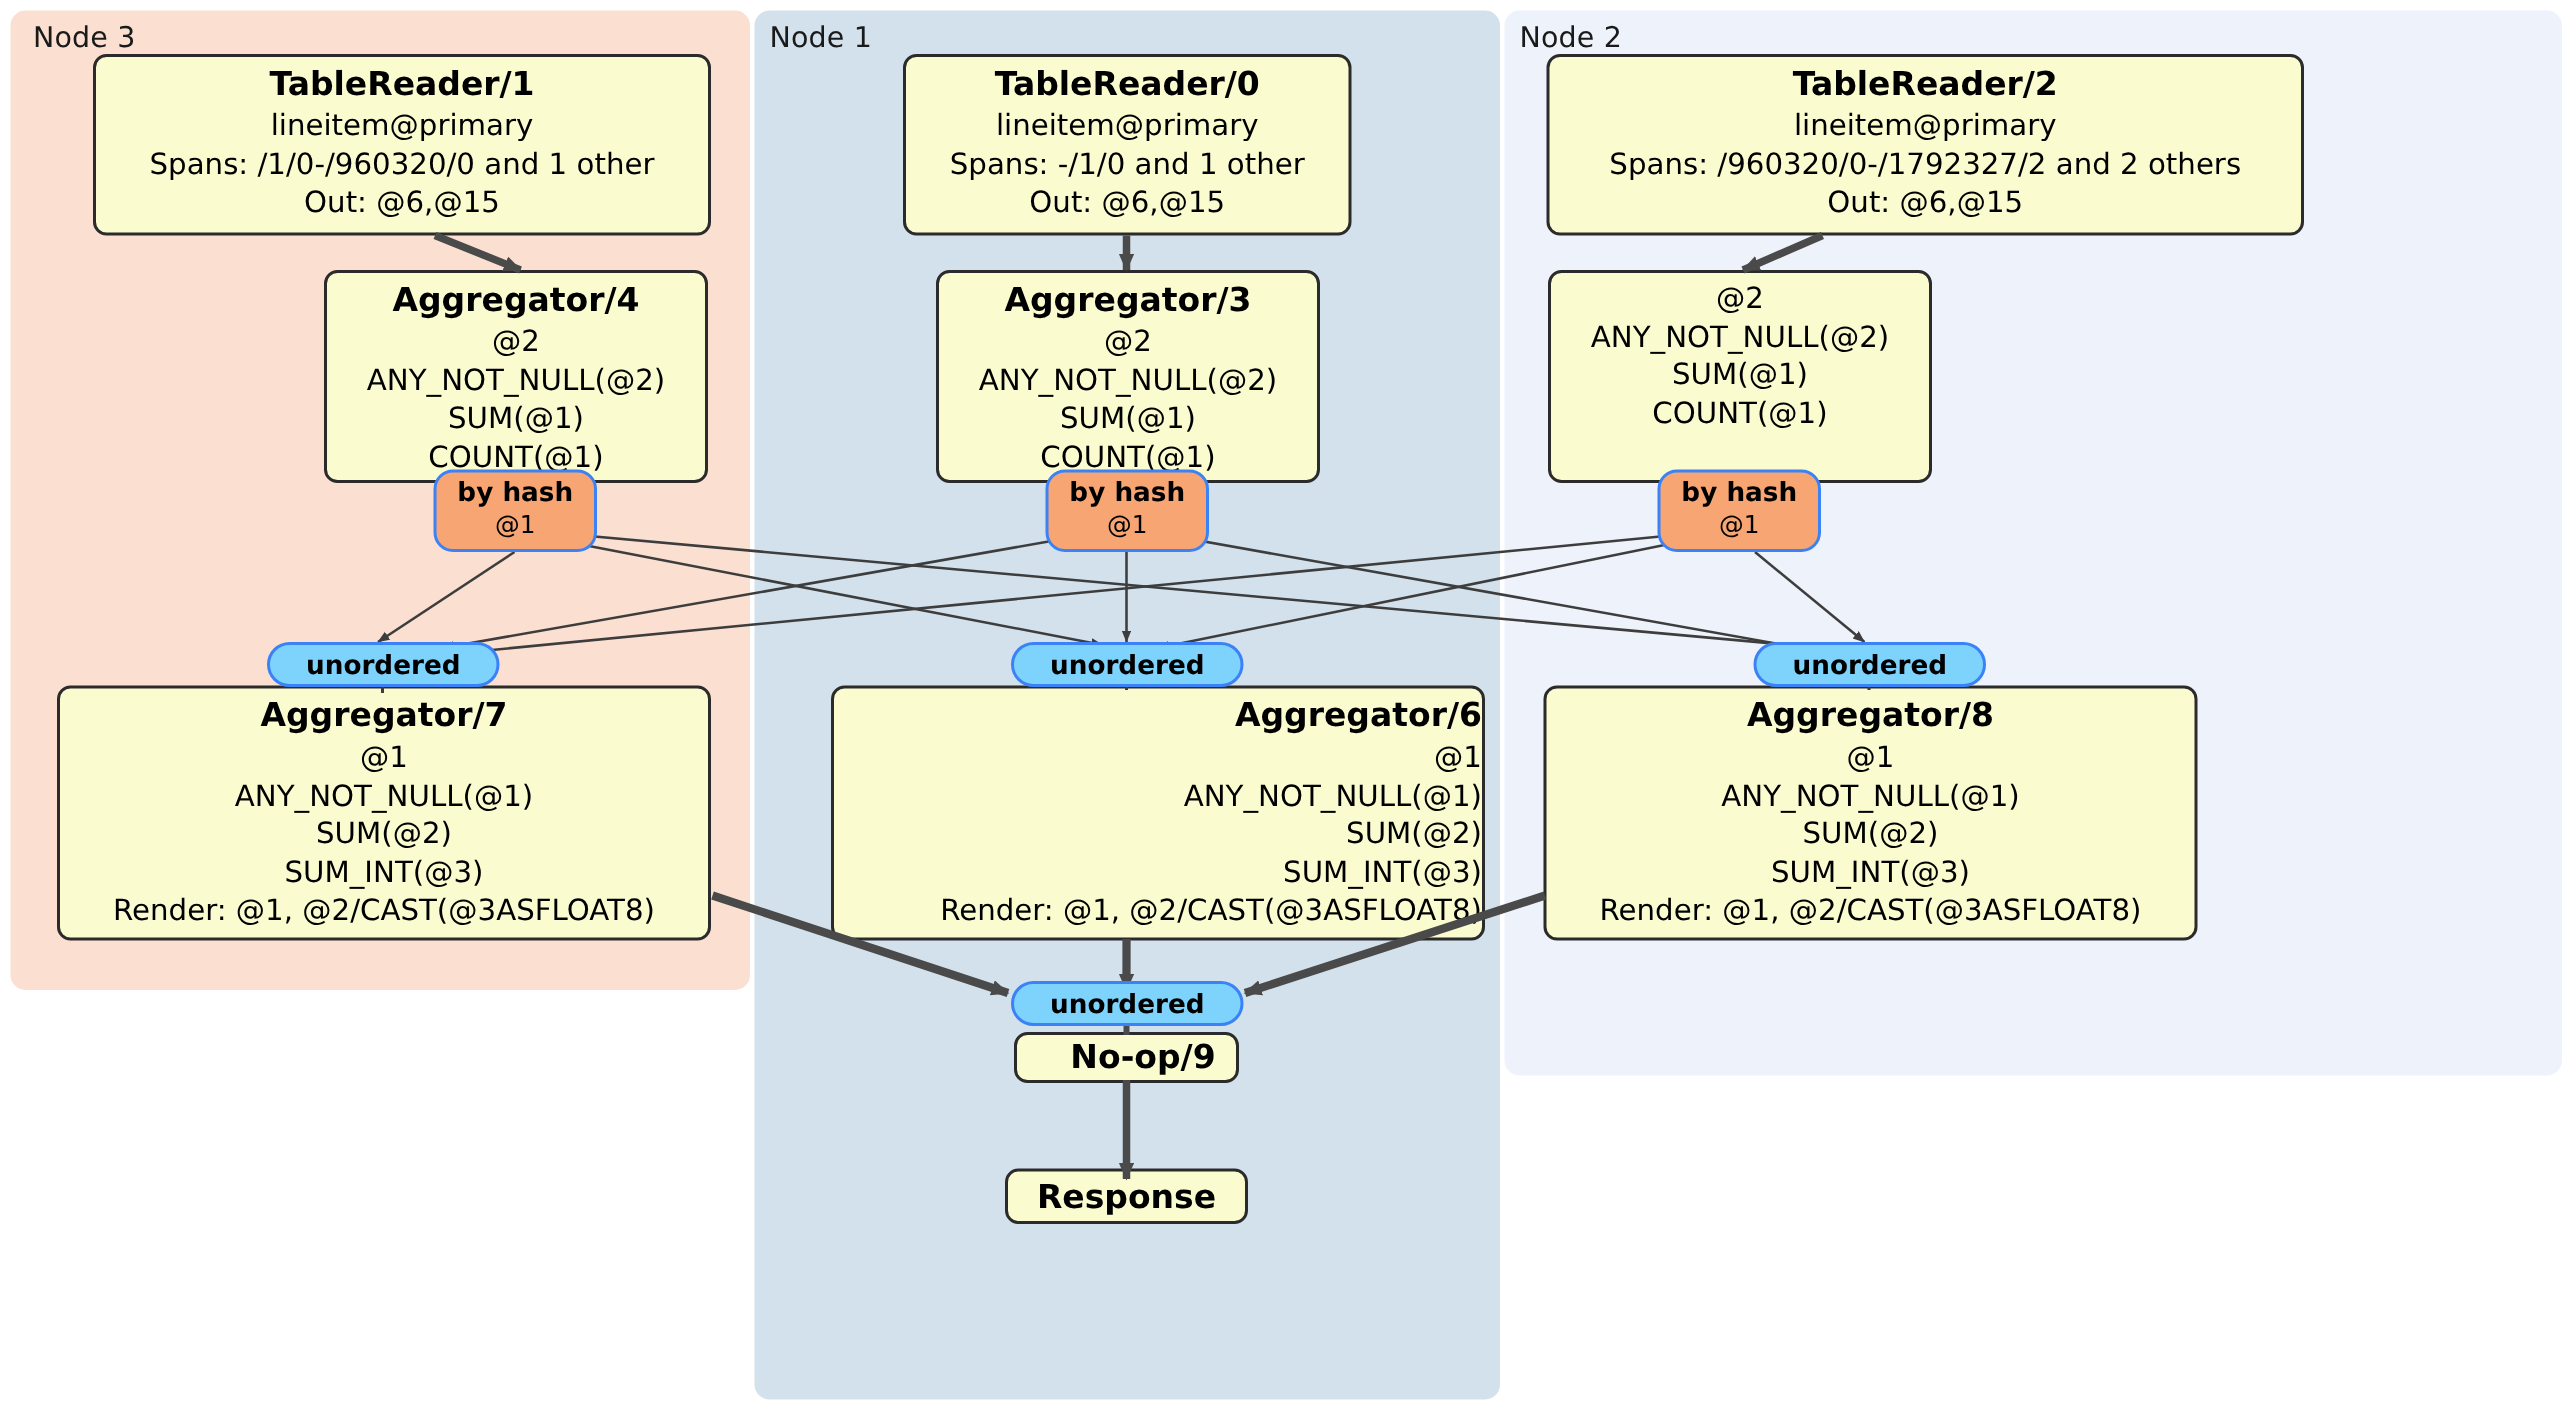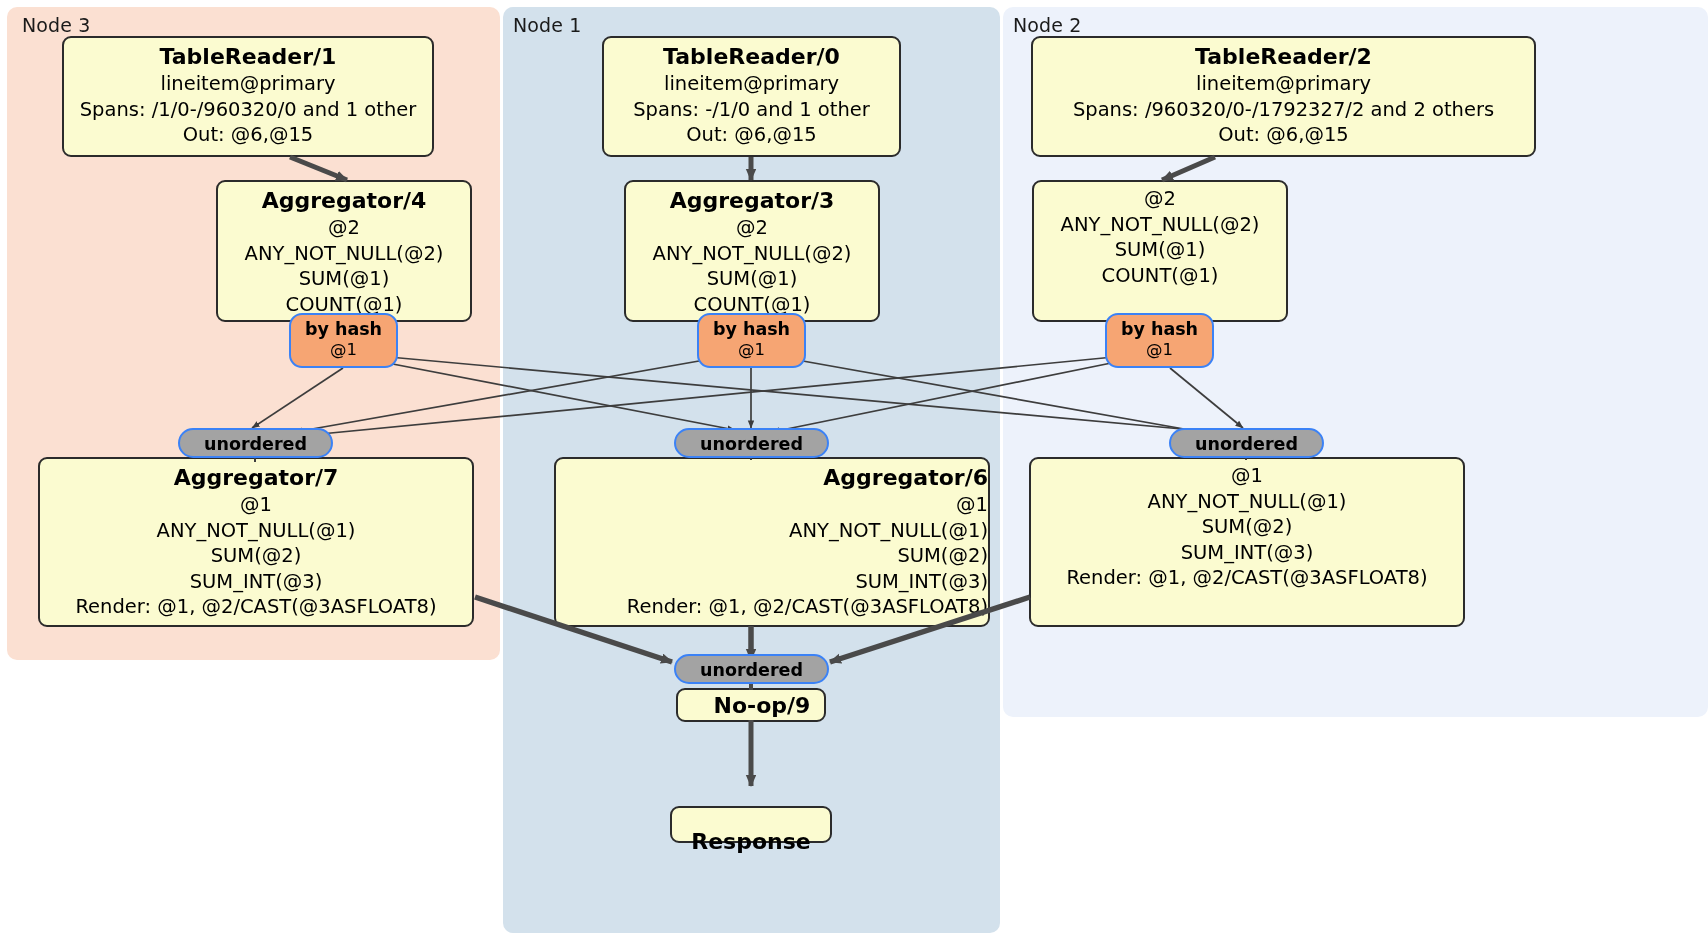--- a/index.html
+++ b/index.html
@@ -35,21 +35,21 @@
   .pill.hash{
     background:#f6a573;
     border-radius:13px;
     font-size:17.5px;
     line-height:21px;
     padding-top:4px;
   }
   .pill.hash .t{font-weight:bold;}
   .pill.hash .s{font-size:16.5px;line-height:20px;}
   .pill.unord{
-    background:#a3a3a3;
+    background:#7dd3fc;
     border-radius:16px;
     font-weight:bold;
     font-size:17.5px;
     line-height:28px;
   }
 
   svg.edges{position:absolute;left:0;top:0;width:1708px;height:940px;pointer-events:none;z-index:3;}
 </style>
 </head>
 <body>
@@ -96,21 +96,21 @@
 
     <path d="M475,597 L672,662" stroke="#4a4a4a" stroke-width="5.5" fill="none" marker-end="url(#ahThick)"></path>
     <path d="M751,626 L751,660" stroke="#4a4a4a" stroke-width="5.5" fill="none" marker-end="url(#ahThick)"></path>
     <path d="M1030,597 L830,662" stroke="#4a4a4a" stroke-width="5.5" fill="none" marker-end="url(#ahThick)"></path>
 
     <path d="M751,681 L751,690" stroke="#4a4a4a" stroke-width="4" fill="none"></path>
 
     <path d="M751,720 L751,786" stroke="#4a4a4a" stroke-width="5" fill="none" marker-end="url(#ahThick)"></path>
   </svg>
 
-  <div class="proc" style="left:62px;top:36px;width:372px;height:121px;">
+  <div class="proc" style="left:62px;top:36px;width:412px;height:121px;">
     <div class="ttl">TableReader/1</div>
     <div class="ln">lineitem@primary</div>
     <div class="ln">Spans: /1/0-/960320/0 and 1 other</div>
     <div class="ln">Out: @6,@15</div>
   </div>
 
   <div class="proc" style="left:602px;top:36px;width:299px;height:121px;">
     <div class="ttl">TableReader/0</div>
     <div class="ln">lineitem@primary</div>
     <div class="ln">Spans: -/1/0 and 1 other</div>
@@ -159,32 +159,33 @@
   <div class="proc" style="left:554px;top:457px;width:436px;height:170px;text-align:right;">
     <div class="ttl">Aggregator/6</div>
     <div class="ln">@1</div>
     <div class="ln">ANY_NOT_NULL(@1)</div>
     <div class="ln">SUM(@2)</div>
     <div class="ln">SUM_INT(@3)</div>
     <div class="ln">Render: @1, @2/CAST(@3ASFLOAT8)</div>
   </div>
 
   <div class="proc" style="left:1029px;top:457px;width:436px;height:170px;">
+    <div class="ttl">Aggregator/8</div>
     <div class="ln">@1</div>
     <div class="ln">ANY_NOT_NULL(@1)</div>
     <div class="ln">SUM(@2)</div>
     <div class="ln">SUM_INT(@3)</div>
     <div class="ln">Render: @1, @2/CAST(@3ASFLOAT8)</div>
   </div>
 
   <div class="proc" style="left:676px;top:688px;width:150px;height:34px;padding-top:0;padding-left:22px;">
     <div class="ttl" style="line-height:32px;">No-op/9</div>
   </div>
 
-  <div class="proc" style="left:670px;top:806px;width:162px;height:37px;padding-top:16px;">
+  <div class="proc" style="left:670px;top:779px;width:162px;height:37px;padding-top:0;">
     <div class="ttl" style="line-height:35px;">Response</div>
   </div>
 
   <div class="pill hash" style="left:289px;top:313px;width:109px;height:55px;">
     <div class="t">by hash</div>
     <div class="s">@1</div>
   </div>
 
   <div class="pill hash" style="left:697px;top:313px;width:109px;height:55px;">
     <div class="t">by hash</div>

